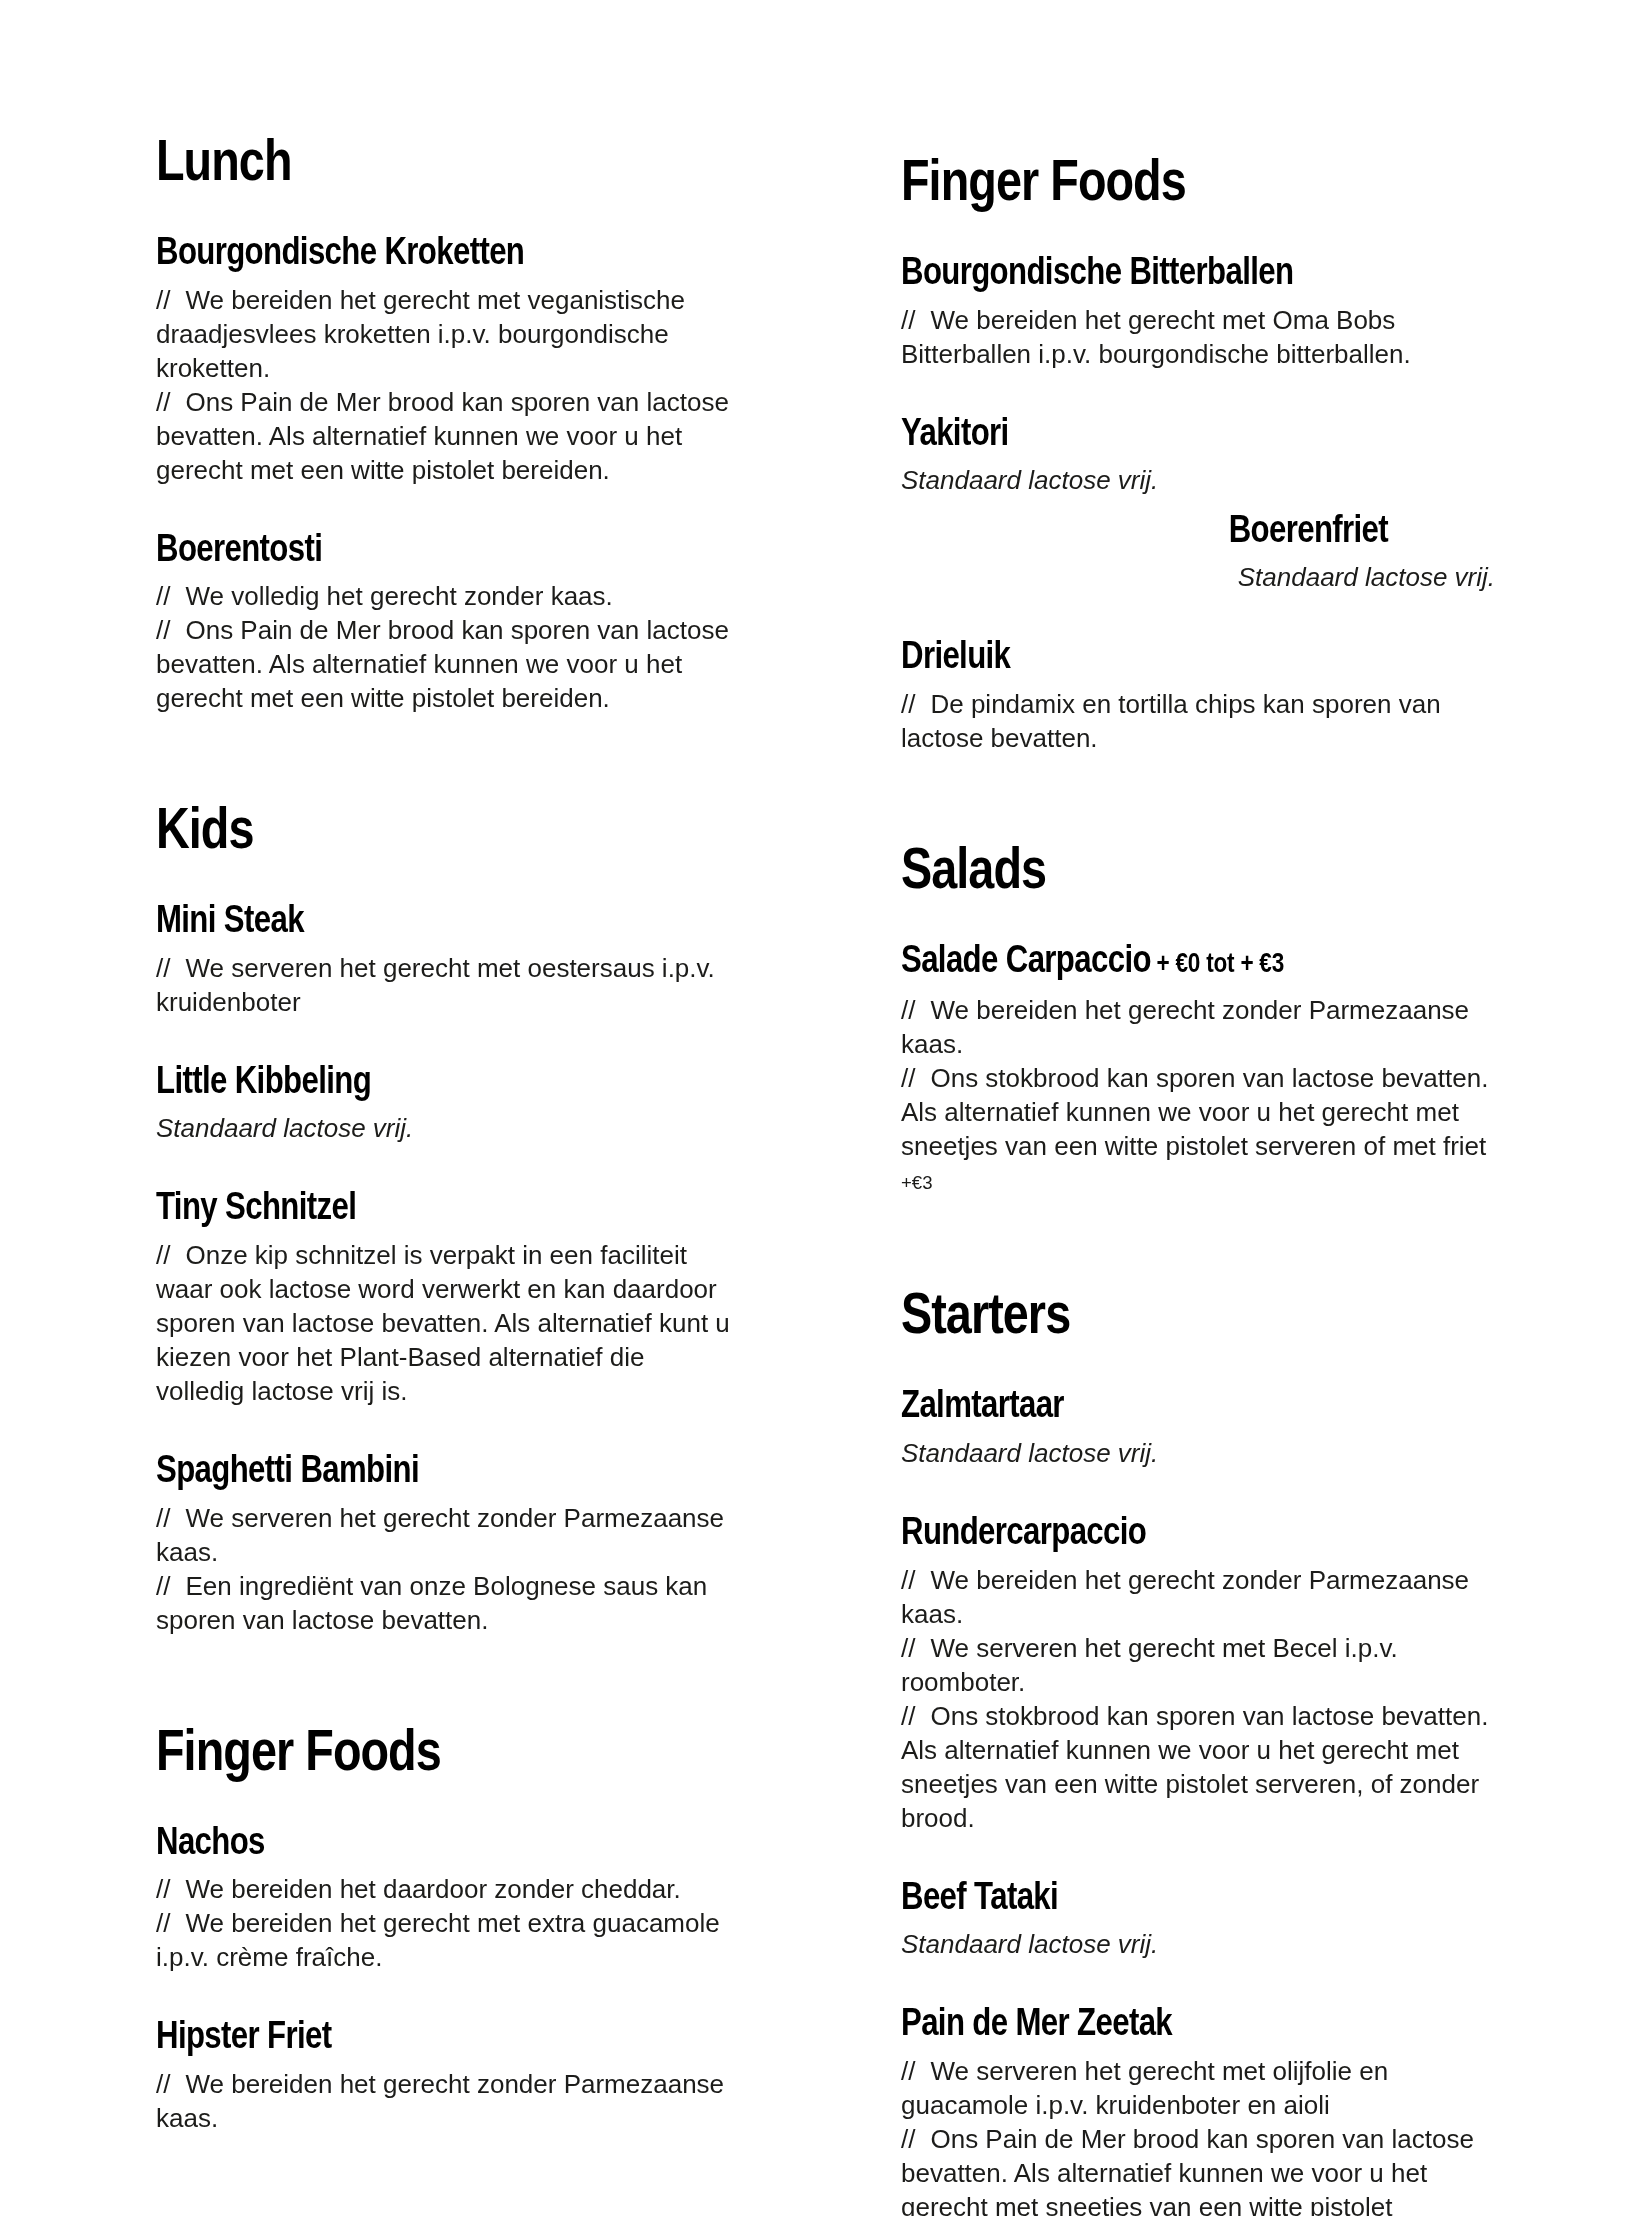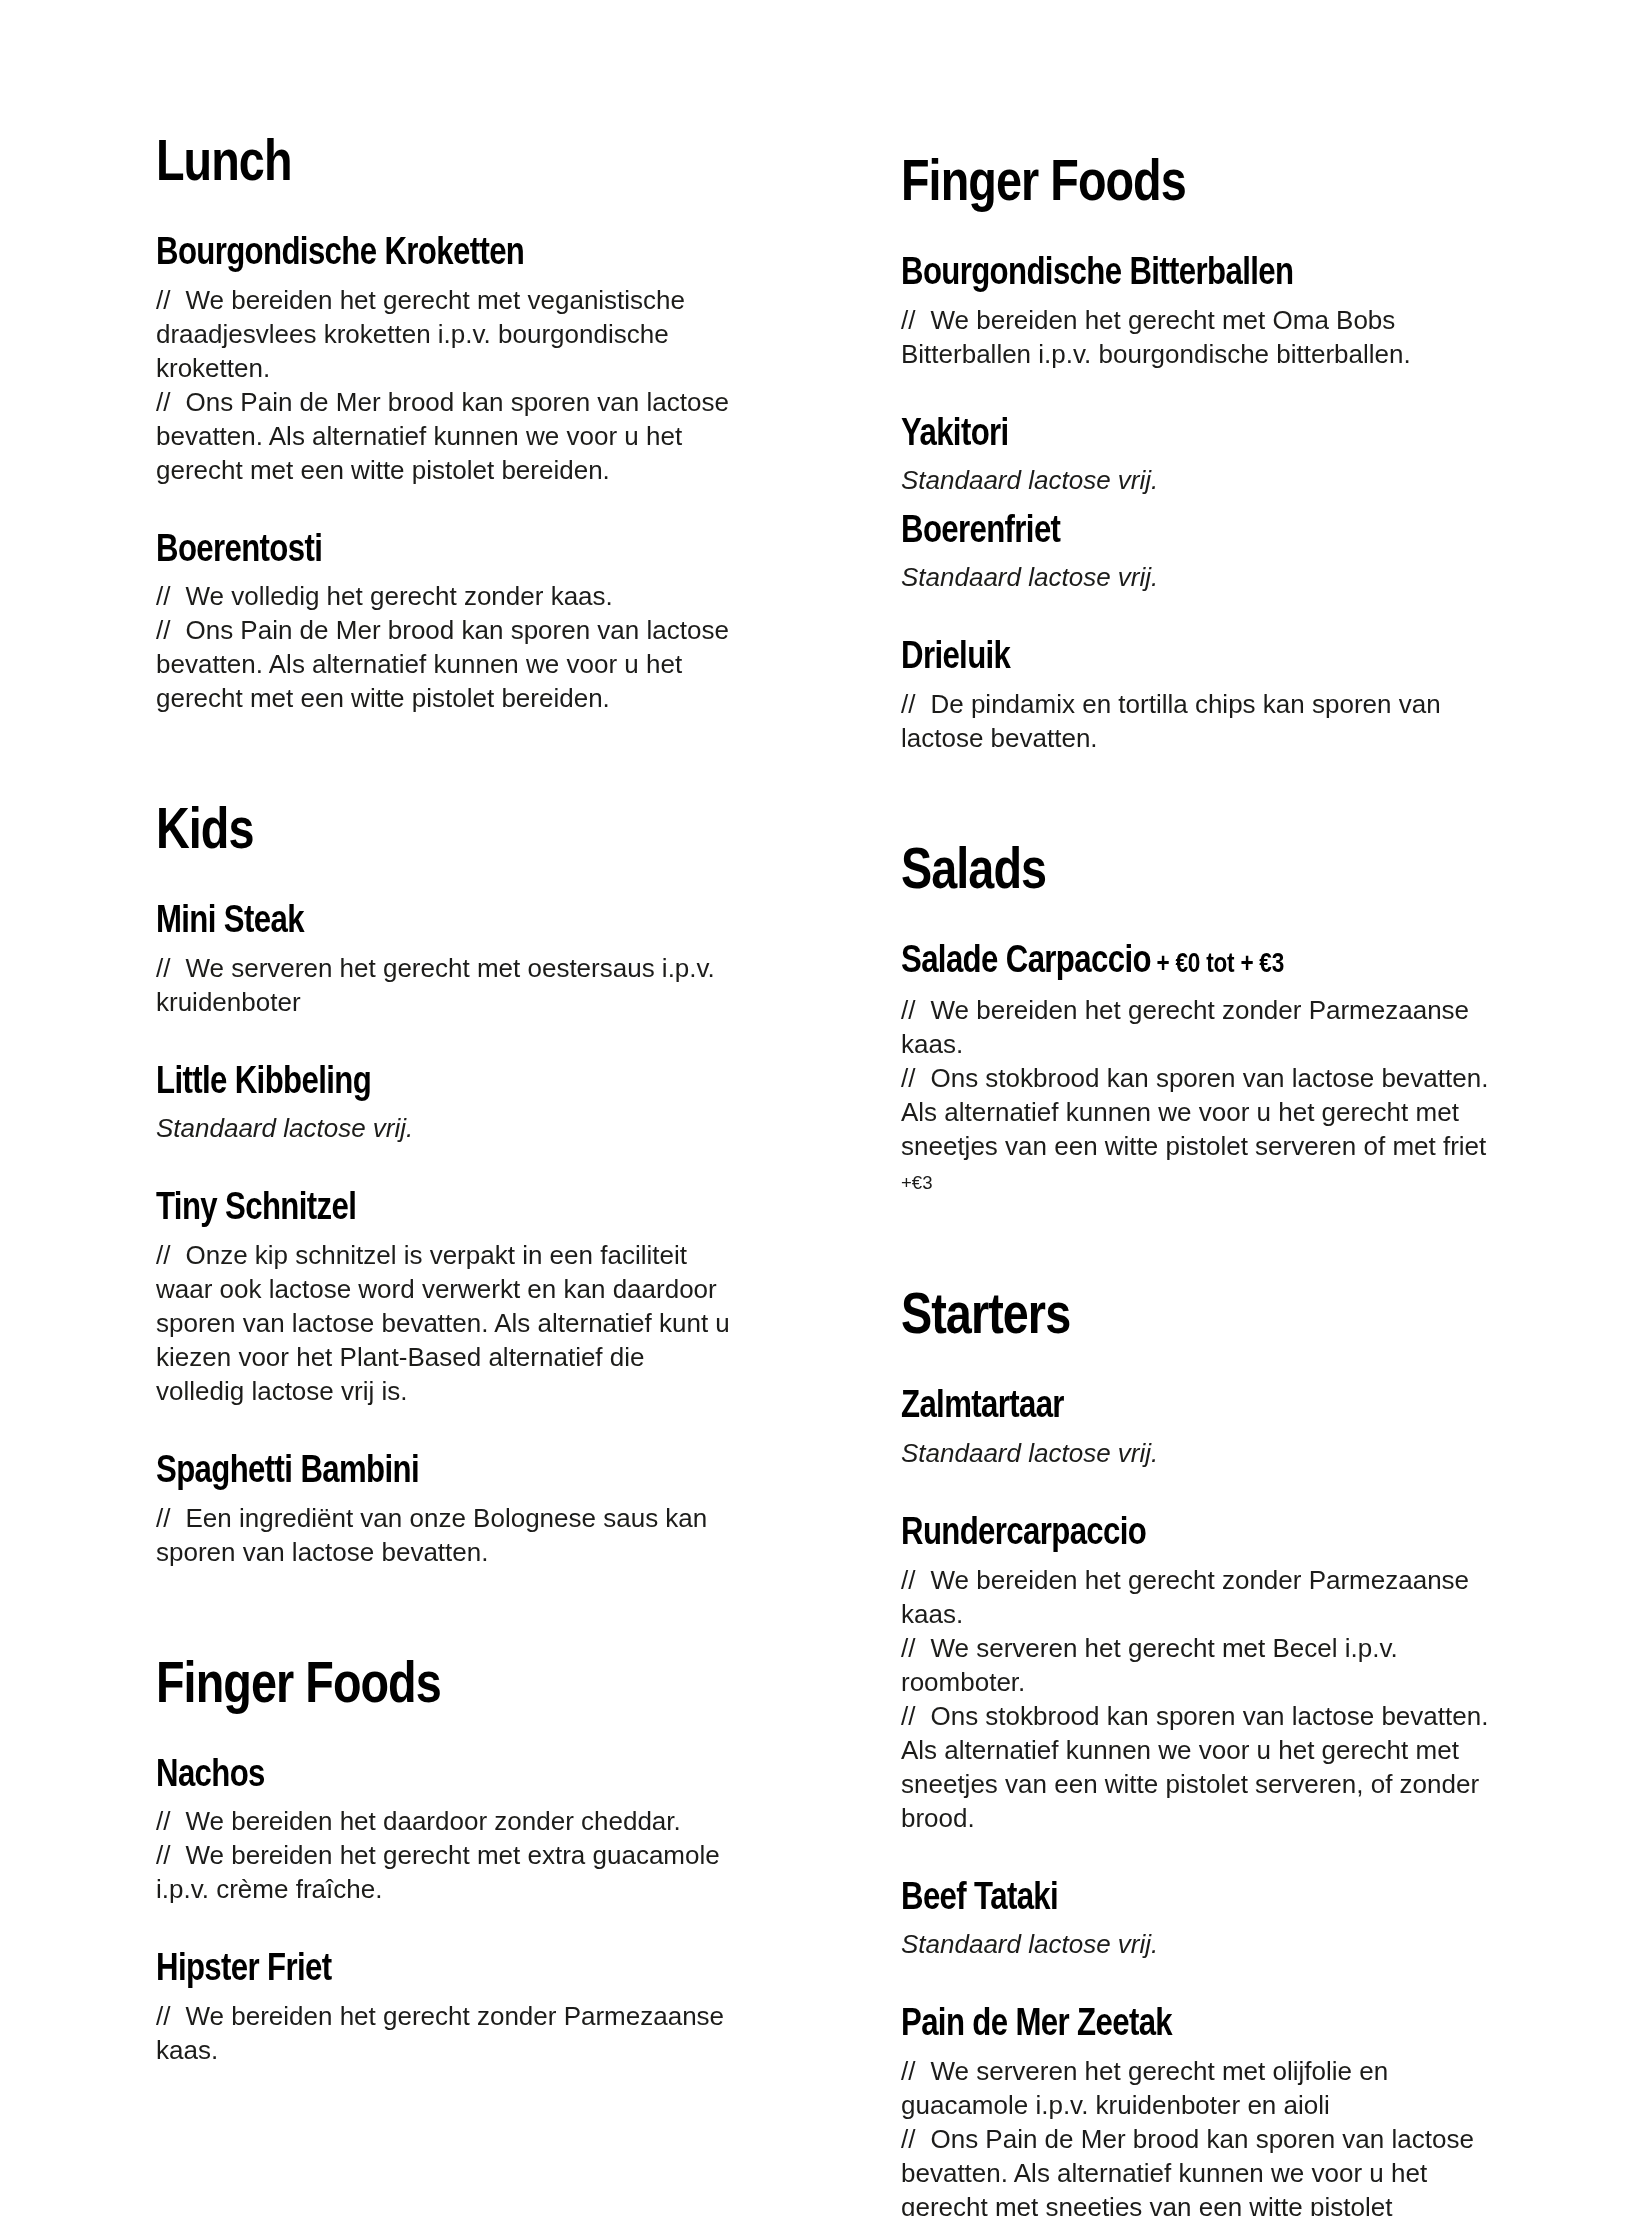--- a/index.html
+++ b/index.html
@@ -27,21 +27,21 @@
     letter-spacing: -0.02em;
     color: #000;
     margin: 0 0 6.2px 0;
     transform: scaleX(0.82);
     transform-origin: 0 50%;
     white-space: nowrap;
   }
 
   .menu-item { margin-top: 41px; }
   .menu-item:first-child { margin-top: 0; }
-  .menu-item.compact { margin-top: 11.5px; }
+  .menu-item.compact { margin-top: 11.5px; text-align: right; }
 
   h2.dish-name {
     font-size: 38px;
     line-height: 41px;
     font-weight: 700;
     letter-spacing: -0.02em;
     color: #000;
     margin: 0 0 10.6px 0;
     transform: scaleX(0.82);
     transform-origin: 0 50%;
@@ -95,20 +95,21 @@
         <div class="menu-item">
           <h2 class="dish-name"><span class="dish-name-text">Little Kibbeling</span></h2>
           <p class="note italic-note"><span class="note-text">Standaard lactose vrij.</span></p>
         </div>
         <div class="menu-item">
           <h2 class="dish-name"><span class="dish-name-text">Tiny Schnitzel</span></h2>
           <p class="note bullet-note"><span class="marker">//</span><span class="note-text">Onze kip schnitzel is verpakt in een faciliteit waar ook lactose word verwerkt en kan daardoor sporen van lactose bevatten. Als alternatief kunt u kiezen voor het Plant-Based alternatief die volledig lactose vrij is.</span></p>
         </div>
         <div class="menu-item">
           <h2 class="dish-name"><span class="dish-name-text">Spaghetti Bambini</span></h2>
+          <p class="note bullet-note"><span class="marker">//</span><span class="note-text">We serveren het gerecht zonder Parmezaanse kaas.</span></p>
           <p class="note bullet-note"><span class="marker">//</span><span class="note-text">Een ingrediënt van onze Bolognese saus kan sporen van lactose bevatten.</span></p>
         </div>
       </section>
       <section class="menu-section">
         <h1 class="section-title">Finger Foods</h1>
         <div class="menu-item">
           <h2 class="dish-name"><span class="dish-name-text">Nachos</span></h2>
           <p class="note bullet-note"><span class="marker">//</span><span class="note-text">We bereiden het daardoor zonder cheddar.</span></p>
           <p class="note bullet-note"><span class="marker">//</span><span class="note-text">We bereiden het gerecht met extra guacamole i.p.v. crème fraîche.</span></p>
         </div>

